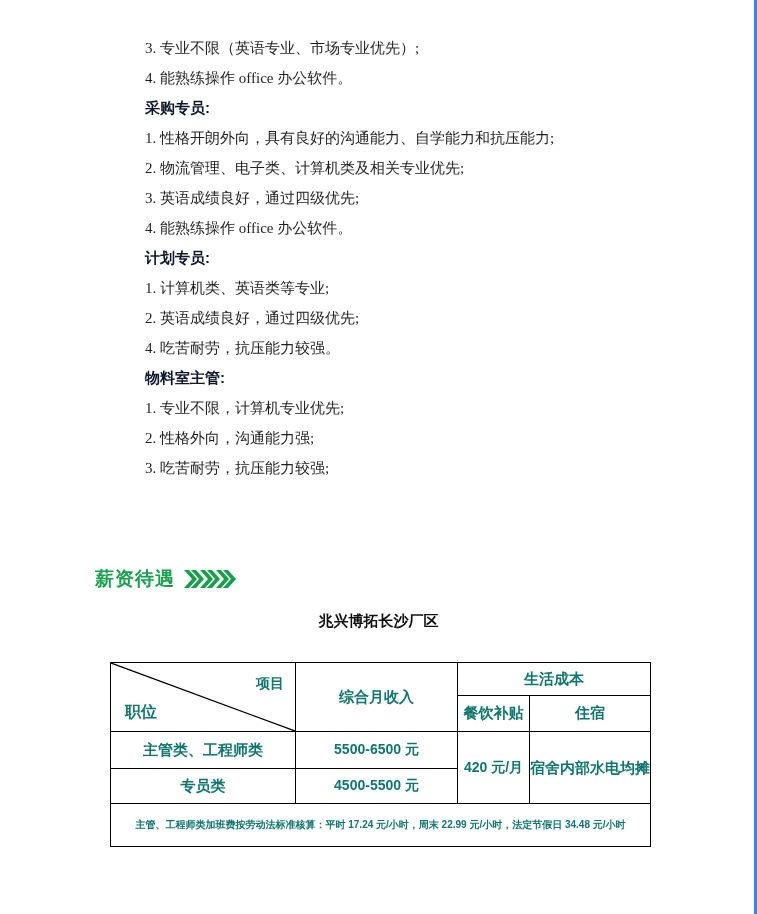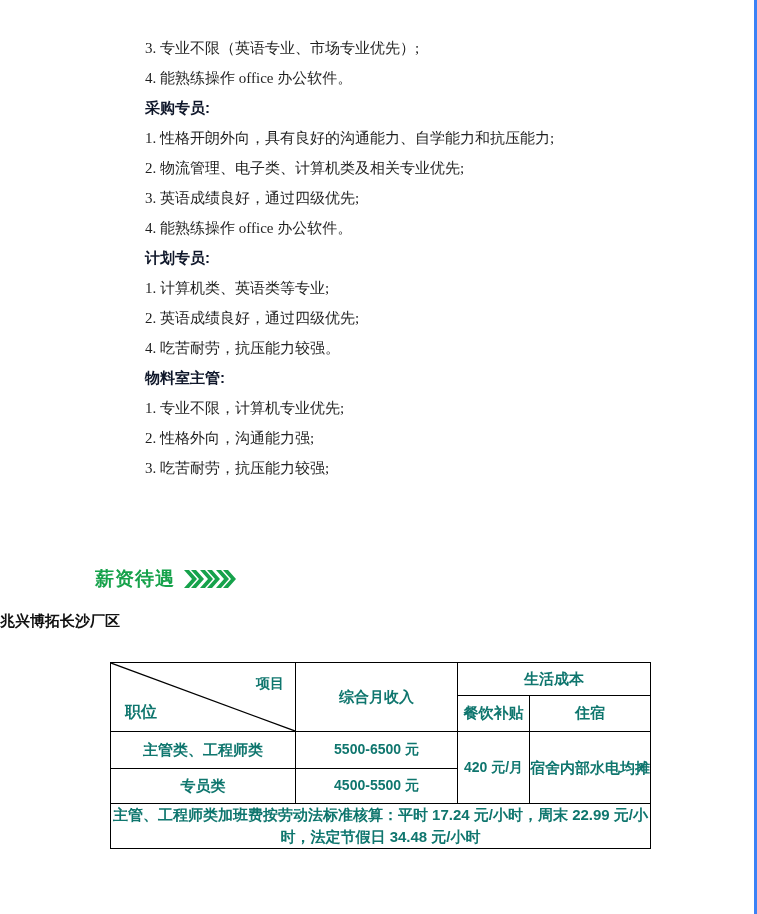--- a/index.html
+++ b/index.html
@@ -40,20 +40,21 @@
     font-weight:bold;
     font-size:19px;
     color:#16a24b;
     letter-spacing:1px;
   }
   .chevrons{display:block;}
   
   .factory-title{
     position:absolute;
     left:0;top:612px;width:757px;
+    text-align:center;
     font-family:"Liberation Sans","DejaVu Sans",sans-serif;
     font-weight:bold;
     font-size:15px;
     color:#111;
   }
   
   .salary-table{
     position:absolute;
     left:110px;top:662px;
     width:540px;
@@ -78,21 +79,21 @@
   .corner-cell{position:relative;padding:0;}
   .corner-cell svg{position:absolute;left:0;top:0;width:100%;height:100%;}
   .corner-top{position:absolute;right:11px;top:12px;font-size:14px;}
   .corner-bottom{position:absolute;left:14px;bottom:8px;font-size:16px;}
   .nowrap{white-space:nowrap;font-size:14px;}
   .wrap-cell{padding:2px 14px;line-height:22px;}
   .footnote-cell{
     text-align:left;
     padding:9px 12px 10px 12px;
     line-height:22px;
-    font-size:15px;
+    font-size:10px;
     height:42px;
     vertical-align:top;
   }
 </style>
 </head>
 <body>
 
 <div class="page">
 
   <div class="req-list">

